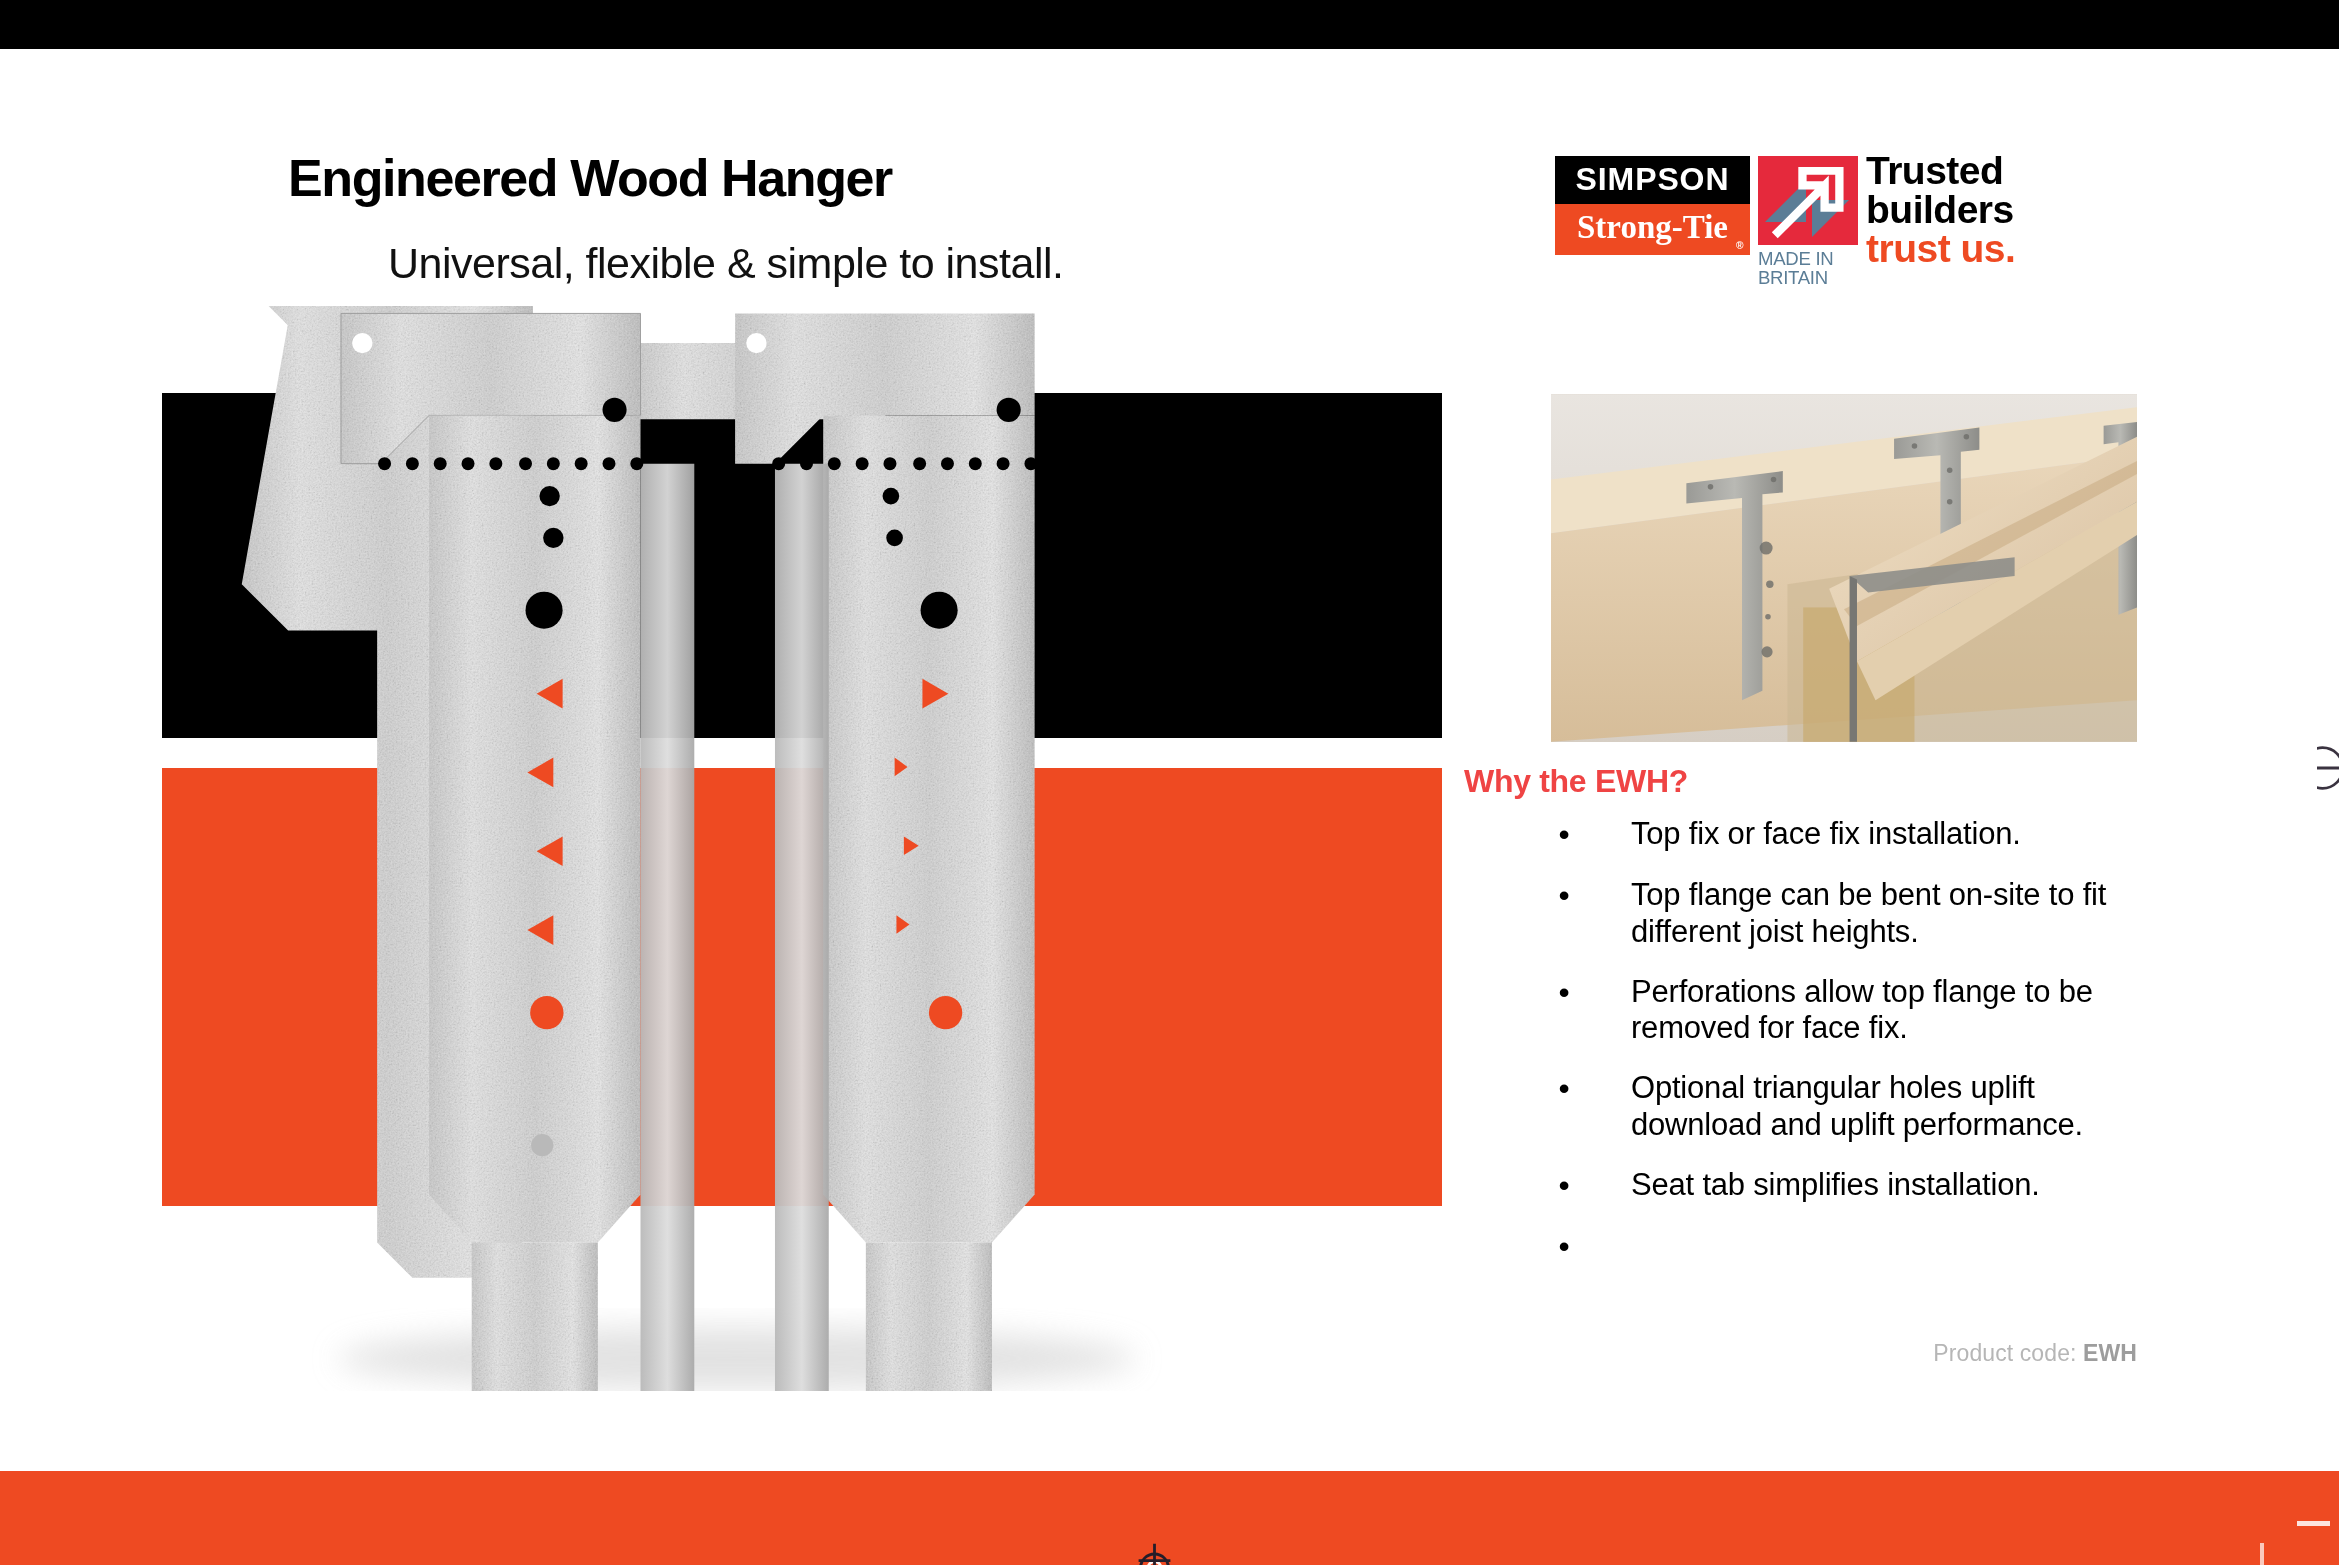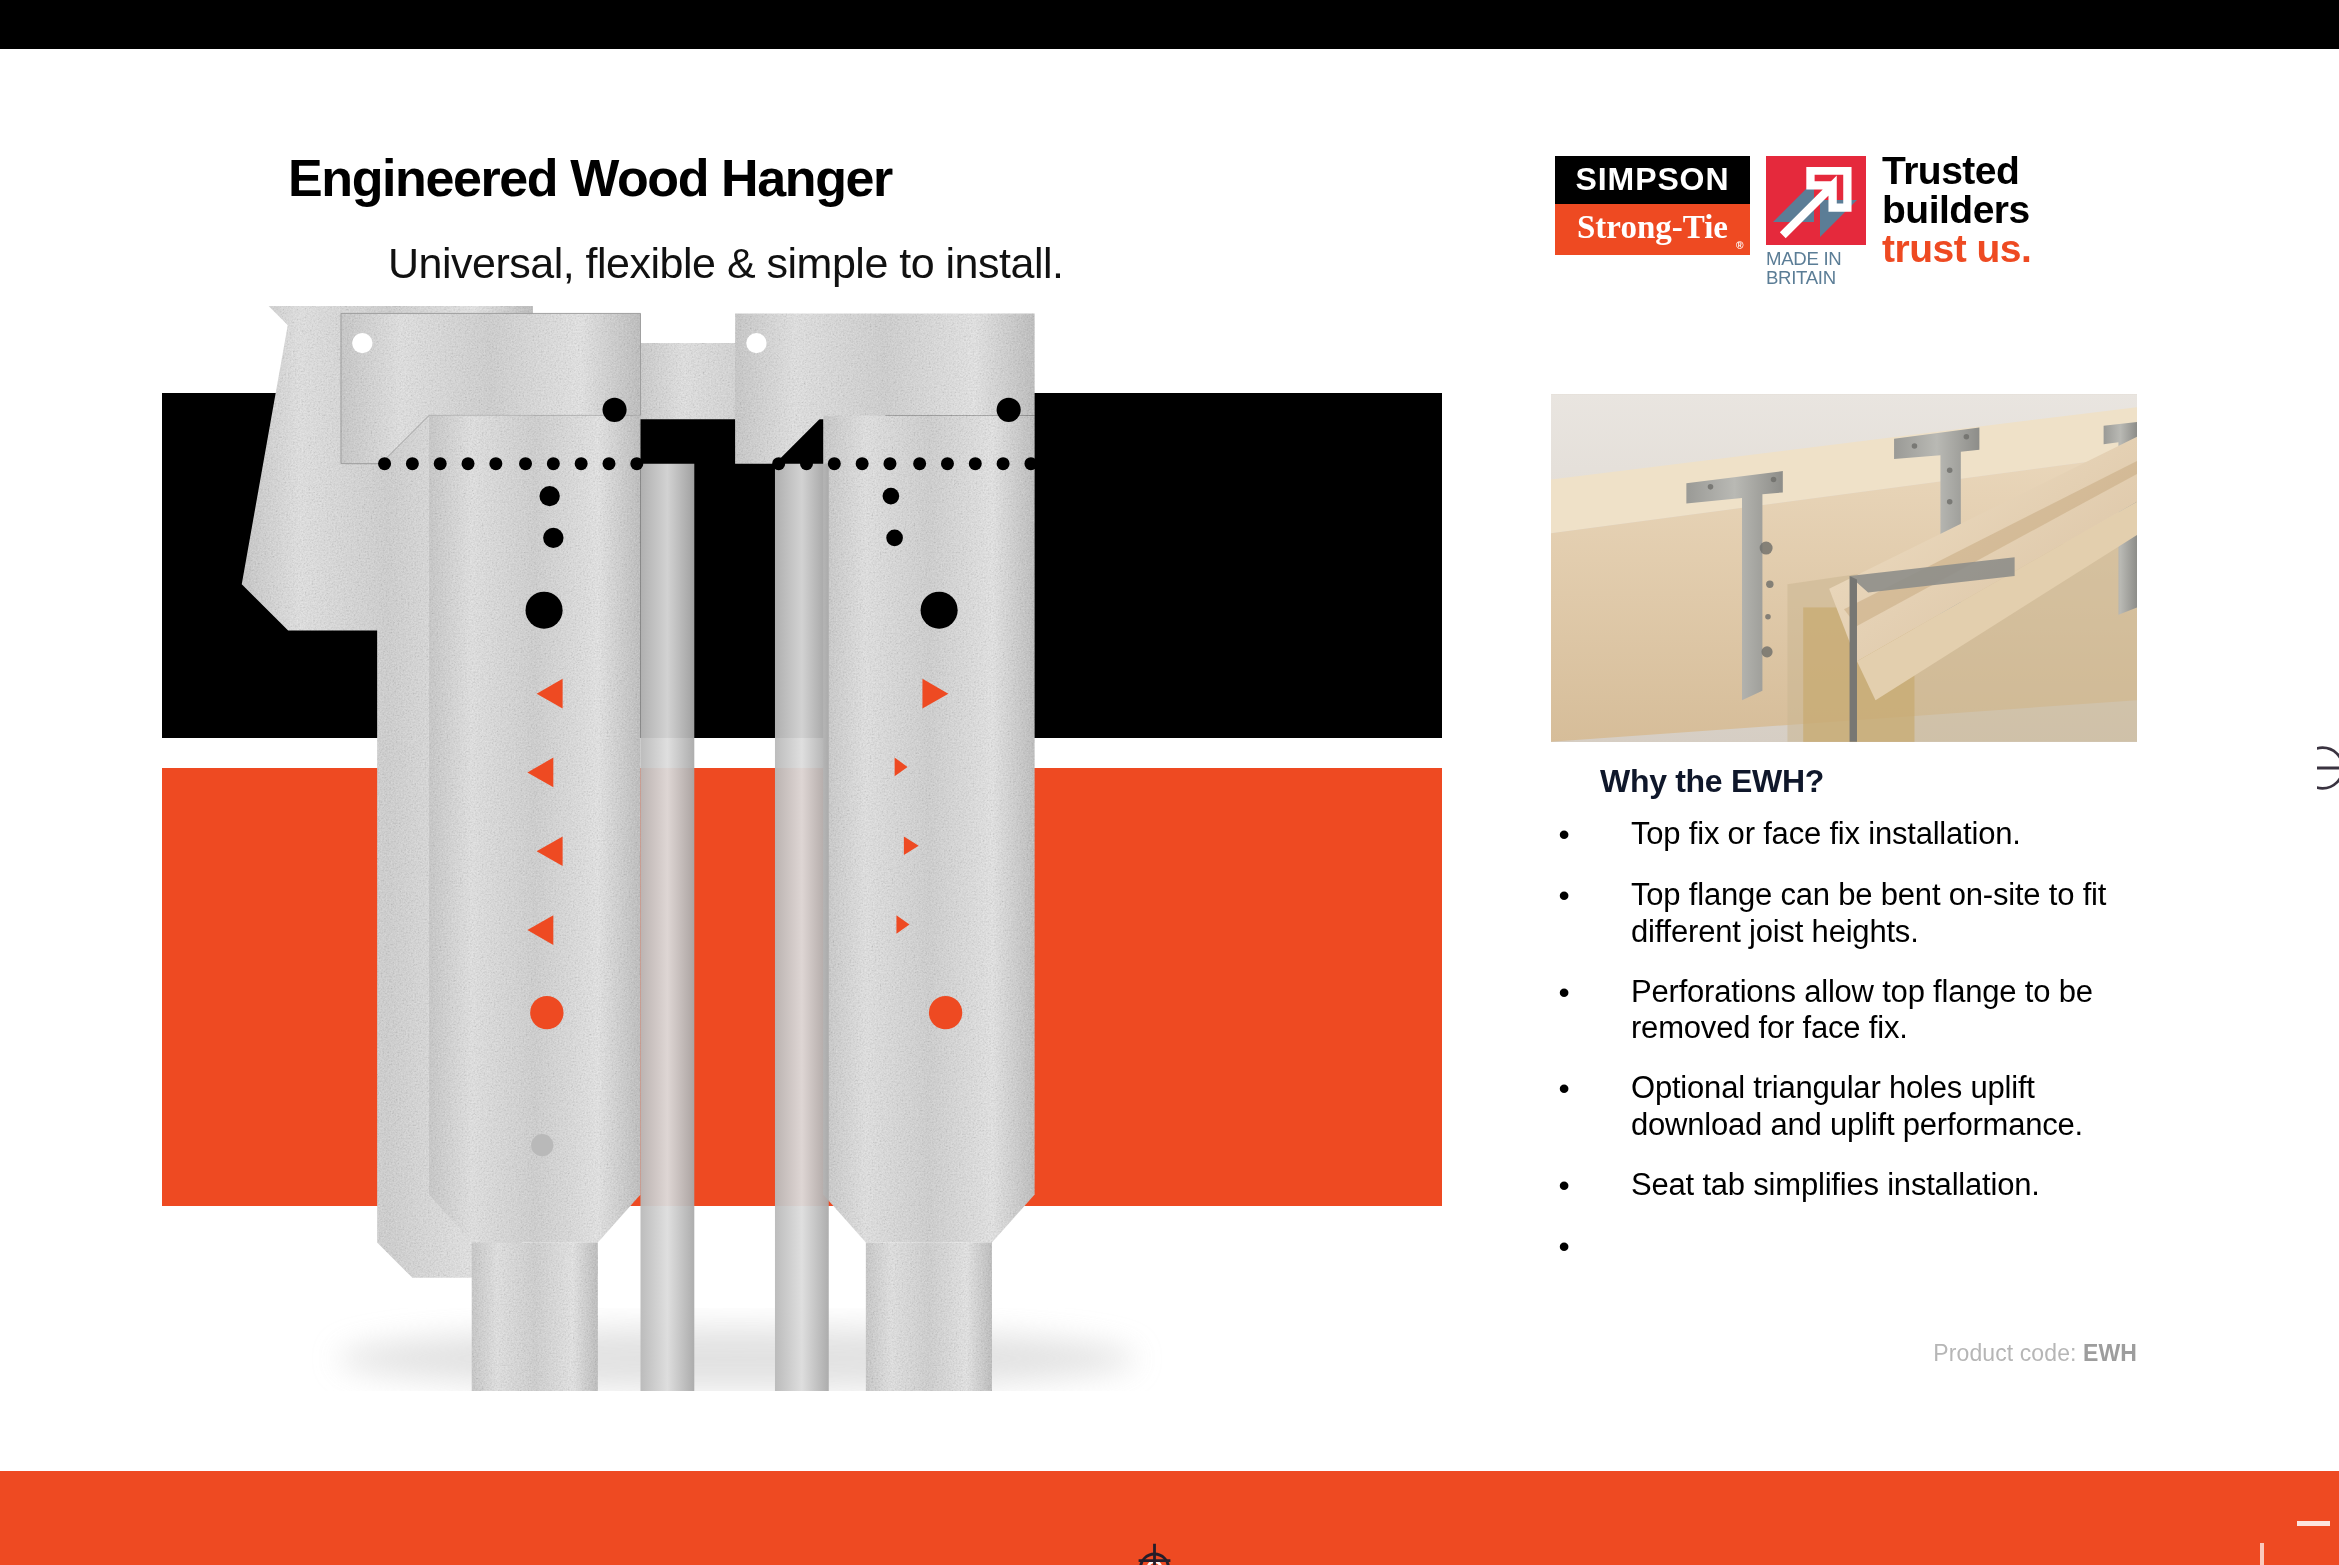--- a/index.html
+++ b/index.html
@@ -31,21 +31,21 @@
     font-size:52px; font-weight:bold; color:#000;
     letter-spacing:-1.4px; white-space:nowrap;
   }
   .subtitle {
     position:absolute; left:388px; top:239px;
     font-size:43px; font-weight:400; color:#111;
     letter-spacing:-0.5px; white-space:nowrap;
   }
 
   
-  .logo-row { position:absolute; left:1555px; top:156px; height:126px; display:flex; align-items:flex-start; gap:16px; }
+  .logo-row { position:absolute; left:1555px; top:156px; height:126px; display:flex; align-items:flex-start; gap:8px; }
 
   .sst-logo { width:195px; }
   .sst-top {
     background:#000; color:#fff; font-weight:bold; font-size:32px;
     letter-spacing:0.9px; text-align:center; padding:7.4px 0 8.3px; line-height:1;
   }
   .sst-bot {
     background:#ee4a22; color:#fff; font-weight:bold; font-size:33px;
     text-align:center; padding:7.4px 0 11px; line-height:1;
     font-family:"Liberation Serif", serif; position:relative;
@@ -75,22 +75,22 @@
   .hero svg { display:block; }
 
   
   .photo {
     position:absolute; left:1551px; top:394px; width:586px; height:348px;
     overflow:hidden; background:#d8cdc0;
   }
   .photo svg { display:block; }
 
   .why-head {
-    position:absolute; left:1600px; top:763px;
-    font-size:32px; font-weight:bold; color:#0f172a; letter-spacing:-0.3px;
+    position:absolute; left:1464px; top:763px;
+    font-size:32px; font-weight:bold; color:#ef4444; letter-spacing:-0.3px;
   }
 
   .bullets { position:absolute; left:1551px; top:816px; width:594px; }
   .bullet-row { display:flex; margin-bottom:23px; }
   .bullet-dot {
     width:80px; flex:0 0 80px; font-size:32px; line-height:1.18; color:#000;
     padding-left:7.4px;
   }
   .bullet-text { font-size:31px; line-height:1.19; color:#000; letter-spacing:-0.2px; }
 

